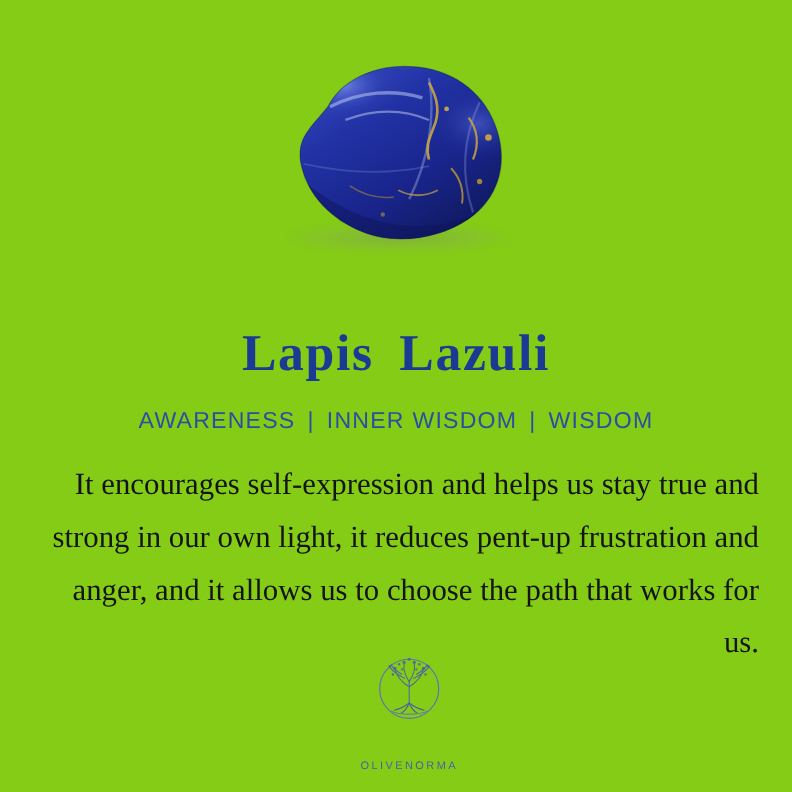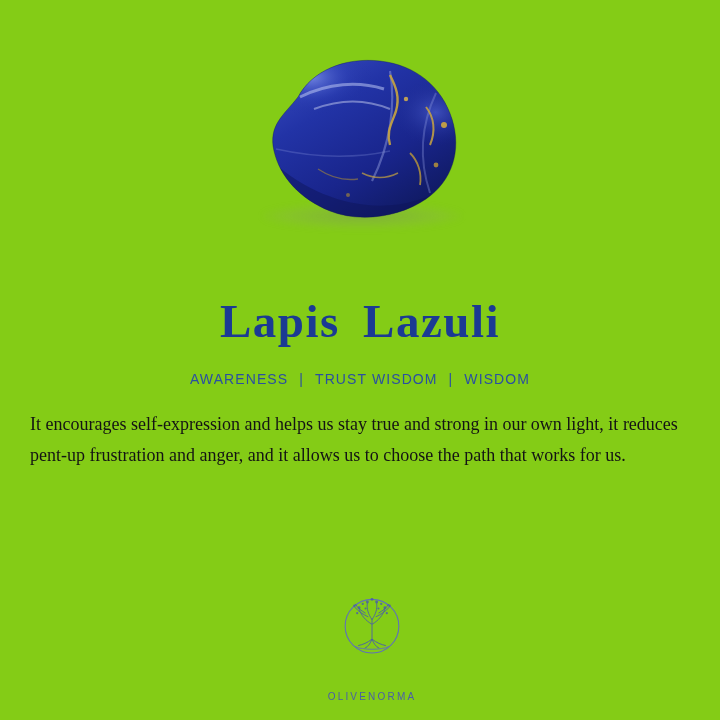--- a/index.html
+++ b/index.html
@@ -65,44 +65,44 @@
     letter-spacing: 1.5px;
     word-spacing: 10px;
     text-align: center;
     line-height: 1;
   }
 
   
   .keywords {
     margin-top: 26px;
     font-family: "Liberation Sans", sans-serif;
-    font-size: 14px;
+    font-size: 21px;
     color: #2a4fa2;
     letter-spacing: 1.1px;
     display: flex;
     align-items: center;
     justify-content: center;
     gap: 0px;
   }
   .kw {
     padding: 0 9px;
   }
   .kw-sep {
     color: #2a4fa2;
     font-weight: 300;
     padding: 0 2px;
   }
 
   
   .description {
     margin-top: 22px;
     width: 660px;
-    text-align: left;
+    text-align: right;
     font-family: "Liberation Serif", serif;
-    font-size: 18px;
+    font-size: 28px;
     line-height: 1.72;
     color: #141414;
   }
 
   
   .logo-area {
     position: absolute;
     left: 12px;
     bottom: 18px;
     width: 720px;
@@ -182,21 +182,21 @@
         <path d="M58,44 C72,18 104,4 140,8 C176,12 202,34 212,66 C222,98 212,128 186,146 C160,164 120,170 90,158 C60,146 40,124 34,98 C28,72 44,62 58,44 Z" fill="none" stroke="#0c1550" stroke-width="1" opacity="0.35"></path>
       </svg>
     </div>
   </div>
 
   <div class="title">Lapis  Lazuli</div>
 
   <div class="keywords">
     <span class="kw">AWARENESS</span>
     <span class="kw-sep">|</span>
-    <span class="kw">TRUST WISDOM</span>
+    <span class="kw">INNER WISDOM</span>
     <span class="kw-sep">|</span>
     <span class="kw">WISDOM</span>
   </div>
 
   <div class="description">It encourages self-expression and helps us stay true and strong in our own light, it reduces pent-up frustration and anger, and it allows us to choose the path that works for us.</div>
 
   <div class="logo-area">
     <svg class="logo-tree" viewBox="0 0 80 80">
       <circle cx="40" cy="38" r="29" fill="none" stroke="#6073b5" stroke-width="1.2"></circle>
 

